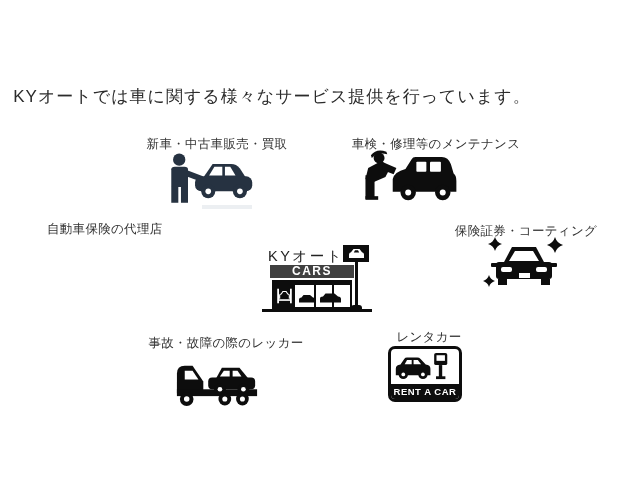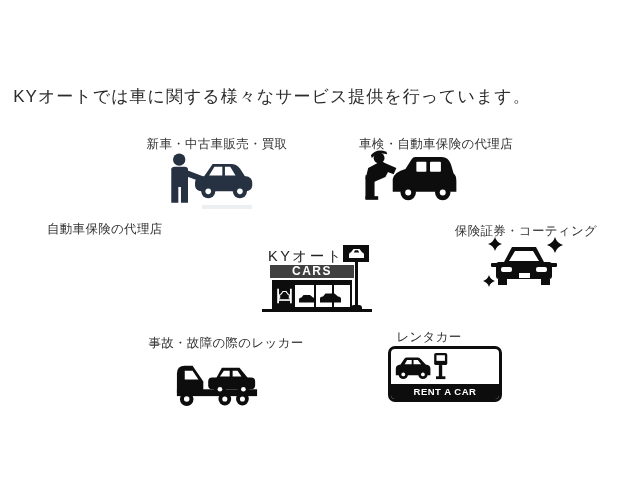--- a/index.html
+++ b/index.html
@@ -53,21 +53,21 @@
   }
   .shop-bay { position:absolute; left:0; top:0; bottom:0; width:21px; background:#0d0d0d;
     display:flex; align-items:center; justify-content:center; }
   .shop-mullion { position:absolute; top:0; bottom:0; width:2px; background:#0d0d0d; }
   .shop-cars { position:absolute; left:23px; bottom:0; }
   .shop-ground { position:absolute; left:0px; top:65px; width:110px; height:2.5px; background:#0d0d0d; }
 
   
   .rent-box {
     position:absolute; left:388px; top:346px; width:68px; height:50px;
-    border:3px solid #0d0d0d; border-radius:7px; background:#ffffff; overflow:hidden;padding-left:40px;
+    border:3px solid #0d0d0d; border-radius:7px; background:#ffffff; overflow:hidden;
   }
   .rent-band {
     position:absolute; left:0; right:0; bottom:0; height:15px; background:#0d0d0d;
     color:#ffffff; font-weight:bold; font-size:9.5px; letter-spacing:0.5px;
     text-align:center; line-height:15px; white-space:nowrap;
   }
   .rent-art { position:absolute; left:2px; top:2px; line-height:0; }
 
   .sales-shadow { position:absolute; left:202px; top:205px; width:50px; height:4px; background:#eceff2; }
 </style>
@@ -95,21 +95,21 @@
       <g fill="#ffffff">
         <polygon points="55,17 64,17 64,27 49,27"></polygon>
         <polygon points="67,17 73,17 79,27 67,27"></polygon>
         <circle cx="48" cy="45" r="3.2"></circle>
         <circle cx="84" cy="45" r="3.2"></circle>
       </g>
     </svg>
   </div>
   <div class="sales-shadow"></div>
 
-  <div class="svc-label" style="left:436px; top:136px;">車検・自動車保険の代理店</div>
+  <div class="svc-label" style="left:436px; top:136px;">車検・修理等のメンテナンス</div>
   <div class="icon-abs" style="left:360px; top:148px;">
     <svg width="100" height="60" viewBox="0 0 110 62">
       <g fill="#0d0d0d">
         <rect x="6" y="28" width="10" height="26"></rect>
         <rect x="6" y="51" width="14" height="4"></rect>
         <polygon points="6,32 9,20 24,12 33,20 28,30 14,36"></polygon>
         <circle cx="21" cy="9" r="6"></circle>
         <path d="M12,6 Q18,-2 29,2 L30,5 Q20,2 13,9 Z"></path>
         <polygon points="26,14 40,20 37,27 24,22"></polygon>
         <path d="M36,32 Q38,24 50,21 L57,10 Q58,8 61,8 H90 Q97,8 100,16 L103,26 Q106,28 106,34 V46 H36 Z"></path>

